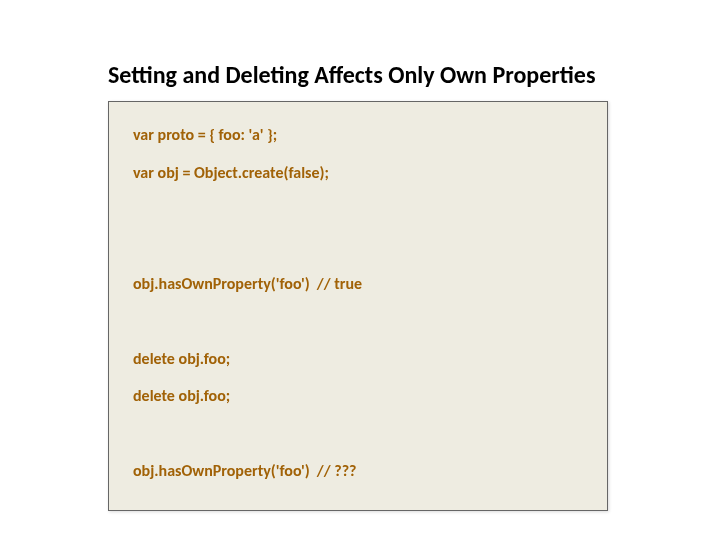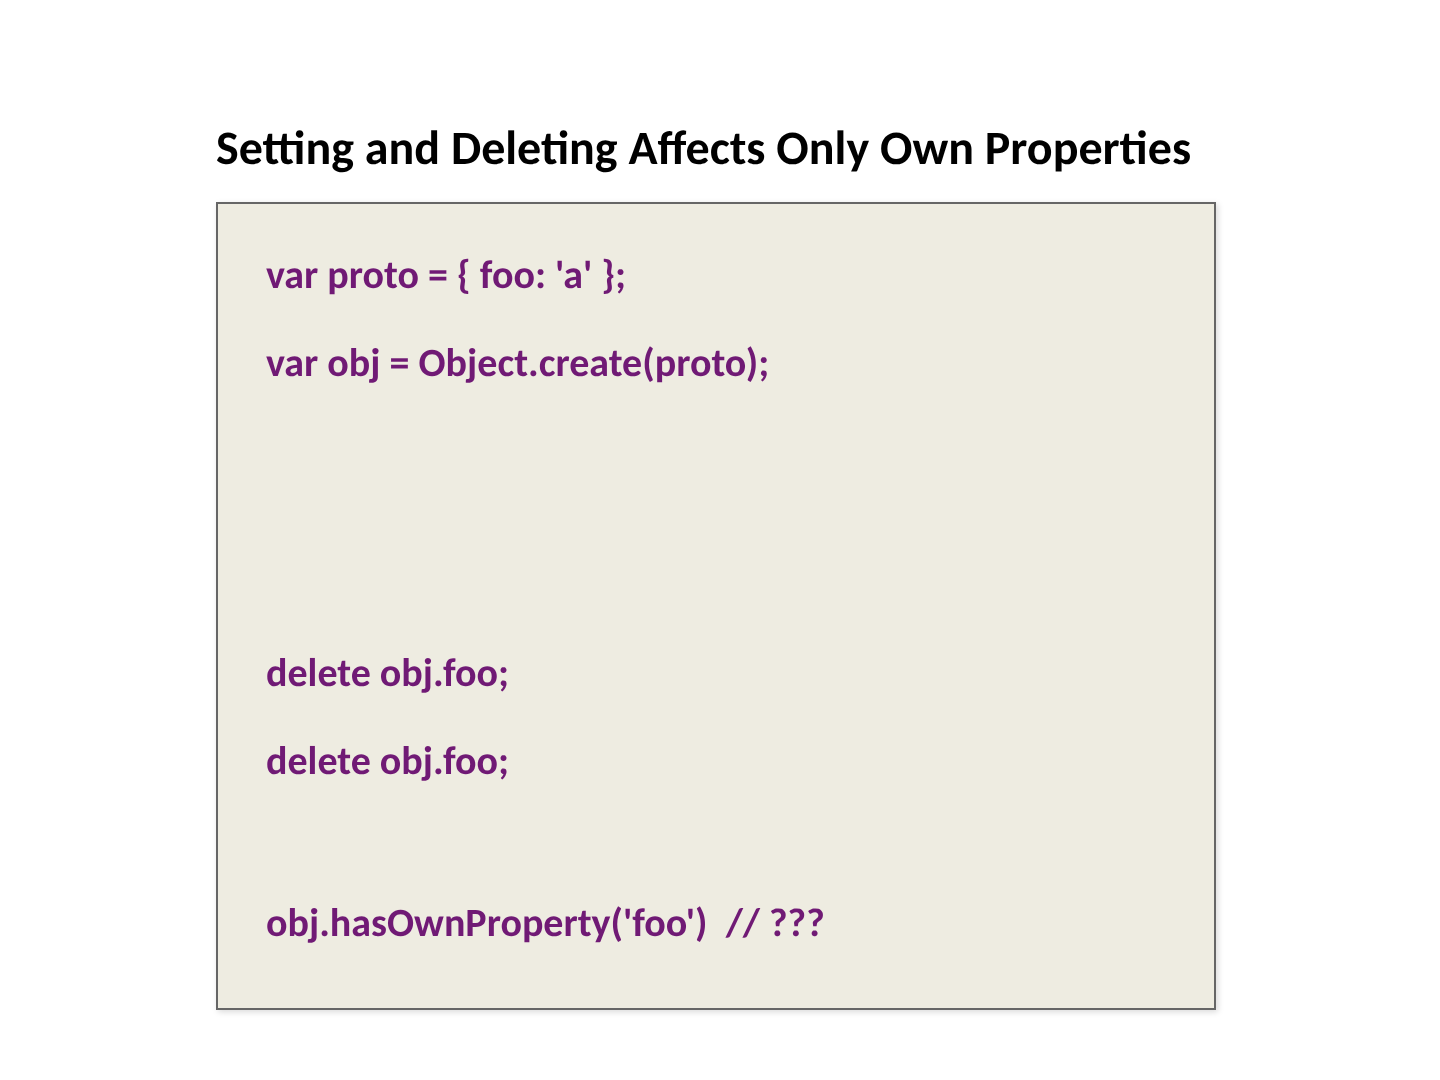--- a/index.html
+++ b/index.html
@@ -21,39 +21,40 @@
       margin-bottom: 12px;
     }
     .code-block {
       background: #eeece1;
       border: 1px solid #666666;
       padding: 8px 12px 14px 12px;
       width: 500px;
       box-shadow: 1px 1px 3px rgba(0,0,0,0.15);
     }
     .code-line {
-      font-size: 20px;
+      font-size: 16px;
       font-weight: bold;
-      color: #701a75;
+      color: #a16207;
       line-height: 1.6;
       white-space: pre;
       font-family: Calibri, Arial, sans-serif;
     }
     .code-line.empty {
       height: 25px;
     }
   </style>
 </head>
 <body>
 
 <div class="title">Setting and Deleting Affects Only Own Properties</div>
 
 <div class="code-block">
   <div class="code-line">var proto = { foo: 'a' };</div>
-  <div class="code-line">var obj = Object.create(proto);</div>
+  <div class="code-line">var obj = Object.create(false);</div>
   <div class="code-line empty"></div>
   <div class="code-line empty"></div>
+  <div class="code-line">obj.hasOwnProperty('foo')  // true</div>
   <div class="code-line empty"></div>
   <div class="code-line">delete obj.foo;</div>
   <div class="code-line">delete obj.foo;</div>
   <div class="code-line empty"></div>
   <div class="code-line">obj.hasOwnProperty('foo')  // ???</div>
 </div>
 
 </body></html>

